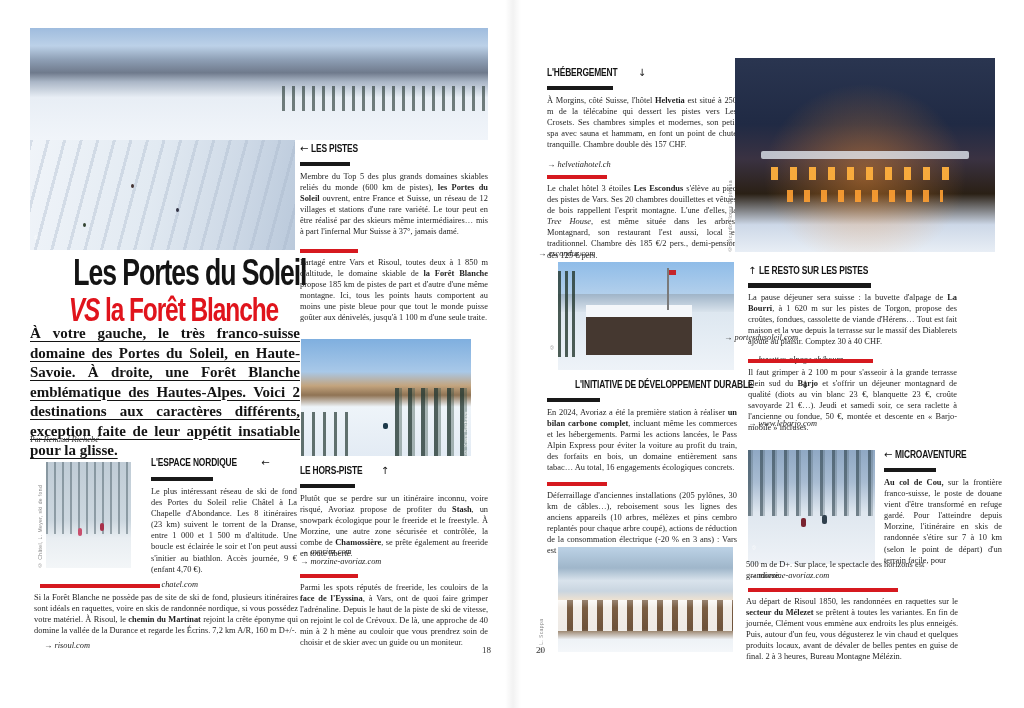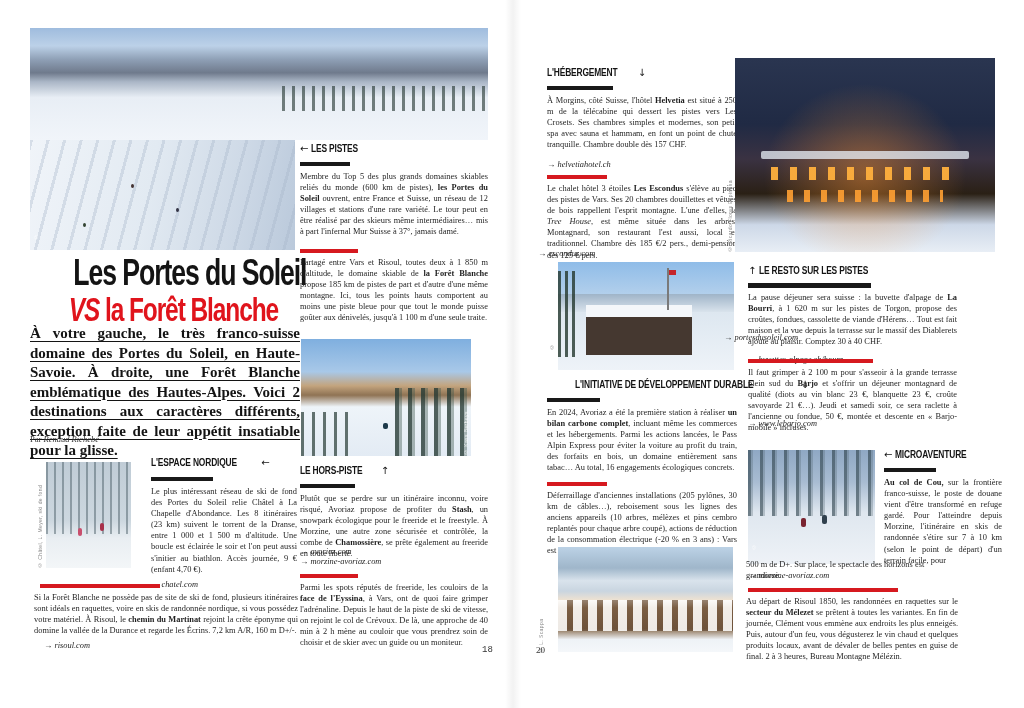--- a/index.html
+++ b/index.html
@@ -103,21 +103,21 @@
 <div class="h" style="left:300px;top:464px;">
   <span class="t">LE HORS-PISTE</span> <span class="ar">↑</span>
 </div>
 <div class="bar" style="left:300px;top:484px;width:55px;"></div>
 <div class="p" style="left:300px;top:493px;width:188px;">Plutôt que se perdre sur un itinéraire inconnu, voire risqué, Avoriaz propose de profiter du <b>Stash</b>, un snowpark écologique pour le freeride et le freestyle. À Morzine, une autre zone sécurisée et contrôlée, la combe de <b>Chamossière</b>, se prête également au freeride en toute liberté.</div>
 <div class="lnk" style="left:300px;top:547px;">→ avoriaz.com</div>
 <div class="lnk" style="left:300px;top:557px;">→ morzine-avoriaz.com</div>
 <div class="rbar" style="left:300px;top:574px;width:58px;"></div>
 <div class="p" style="left:300px;top:582px;width:188px;">Parmi les spots réputés de freeride, les couloirs de la <b>face de l'Eyssina</b>, à Vars, ont de quoi faire grimper l'adrénaline. Depuis le haut de la piste de ski de vitesse, on rejoint le col de Crévoux. De là, une approche de 40 min à 2 h mène au couloir que vous prendrez soin de choisir et de skier avec un guide ou un moniteur.</div>
 
-<div class="pagenum" style="left:482px;top:645px;font-family:Liberation Mono, monospace;">18</div>
+<div class="pagenum" style="left:482px;top:645px;">18</div>
 
 <div class="abs" style="left:505px;top:0;width:16px;height:708px;
             background:linear-gradient(90deg,rgba(0,0,0,0) 0%,rgba(0,0,0,.05) 50%,rgba(0,0,0,0) 100%);"></div>
 
 <div class="h" style="left:547px;top:66px;">
   <span class="t">L'HÉBERGEMENT</span> <span class="ar">↓</span>
 </div>
 <div class="bar" style="left:547px;top:86px;width:66px;"></div>
 <div class="p" style="left:547px;top:95px;width:190px;">À Morgins, côté Suisse, l'hôtel <b>Helvetia</b> est situé à 250 m de la télécabine qui dessert les pistes vers Les Crosets. Ses chambres simples et modernes, son petit spa avec sauna et hammam, en font un point de chute tranquille. Chambre double dès 157 CHF.</div>
 <div class="lnk" style="left:547px;top:160px;">→ helvetiahotel.ch</div>

